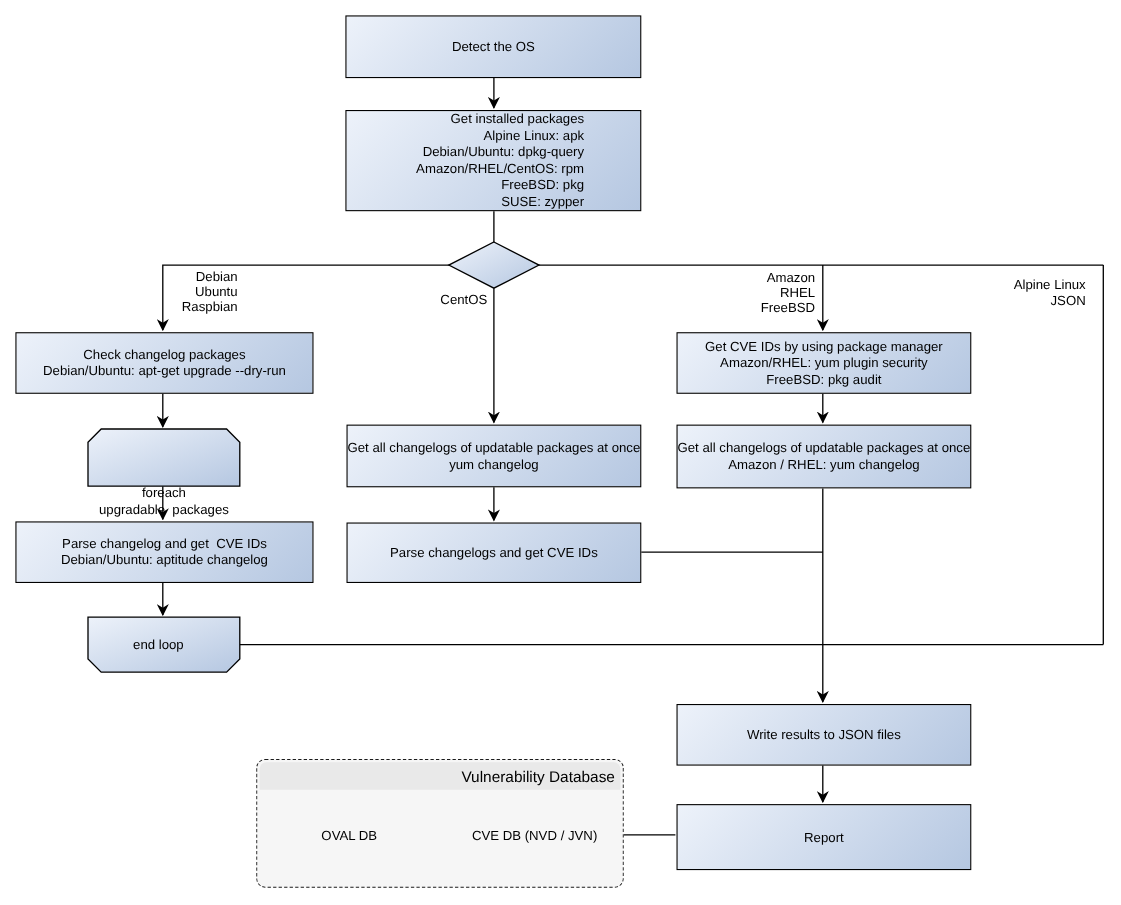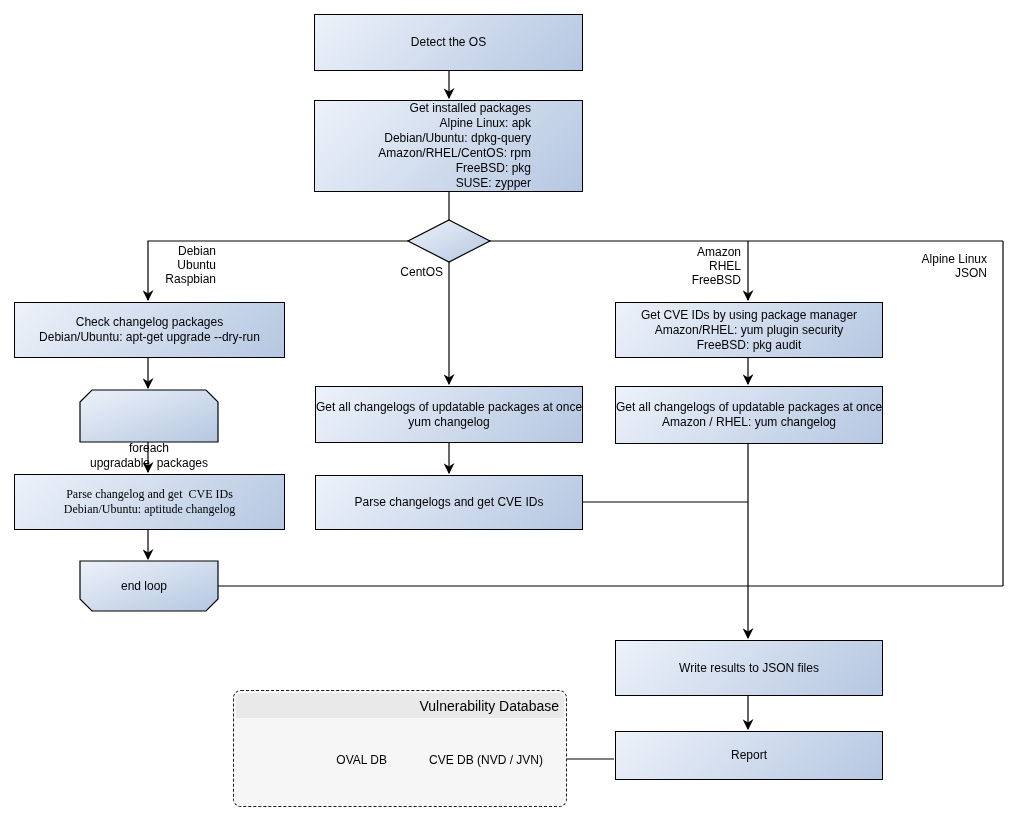--- a/index.html
+++ b/index.html
@@ -114,21 +114,21 @@
 Amazon/RHEL/CentOS: rpm
 FreeBSD: pkg
 SUSE: zypper</span>
   </div>
 
   <div class="node" style="left:14px; top:302px; width:271px; height:56px;">
     <span class="lbl">Check changelog packages
 Debian/Ubuntu: apt-get upgrade --dry-run</span>
   </div>
 
-  <div class="node" style="left:14px; top:474px; width:271px; height:56px;font-family:Liberation Serif, serif;">
+  <div class="node" style="left:14px; top:474px; width:271px; height:56px;">
     <span class="lbl">Parse changelog and get  CVE IDs
 Debian/Ubuntu: aptitude changelog</span>
   </div>
 
   <div class="node" style="left:315px; top:386px; width:268px; height:57px;">
     <span class="lbl">Get all changelogs of updatable packages at once
 yum changelog</span>
   </div>
 
   <div class="node" style="left:315px; top:475px; width:268px; height:55px;">
@@ -143,32 +143,32 @@
 
   <div class="node" style="left:615px; top:386px; width:268px; height:58px;">
     <span class="lbl">Get all changelogs of updatable packages at once
 Amazon / RHEL: yum changelog</span>
   </div>
 
   <div class="node" style="left:615px; top:640px; width:268px; height:56px;">
     <span class="lbl">Write results to JSON files</span>
   </div>
 
-  <div class="node" style="left:615px; top:731px; width:268px; height:49px;">
+  <div class="node" style="left:615px; top:731px; width:268px; height:60px;">
     <span class="lbl">Report</span>
   </div>
 
   <div class="shape-label" style="left:80px; top:390px; width:138px; height:52px;margin-top:40px;">
     <span class="lbl">foreach
 upgradable  packages</span>
   </div>
   <div class="shape-label" style="left:80px; top:561px; width:128px; height:50px;">
     <span class="lbl">end loop</span>
   </div>
-  <div class="shape-label" style="left:248px; top:746px; width:139px; height:28px;justify-content:flex-end;">
+  <div class="shape-label" style="left:248px; top:746px; width:139px; height:28px;">
     <span class="lbl">OVAL DB</span>
   </div>
   <div class="shape-label" style="left:417px; top:746px; width:138px; height:28px;">
     <span class="lbl">CVE DB (NVD / JVN)</span>
   </div>
 
   <div class="edge-label align-center" style="left:152px; top:244px; width:64px;">Debian
 Ubuntu
 Raspbian</div>
   <div class="edge-label align-right" style="left:383px; top:265px; width:60px;">CentOS</div>

